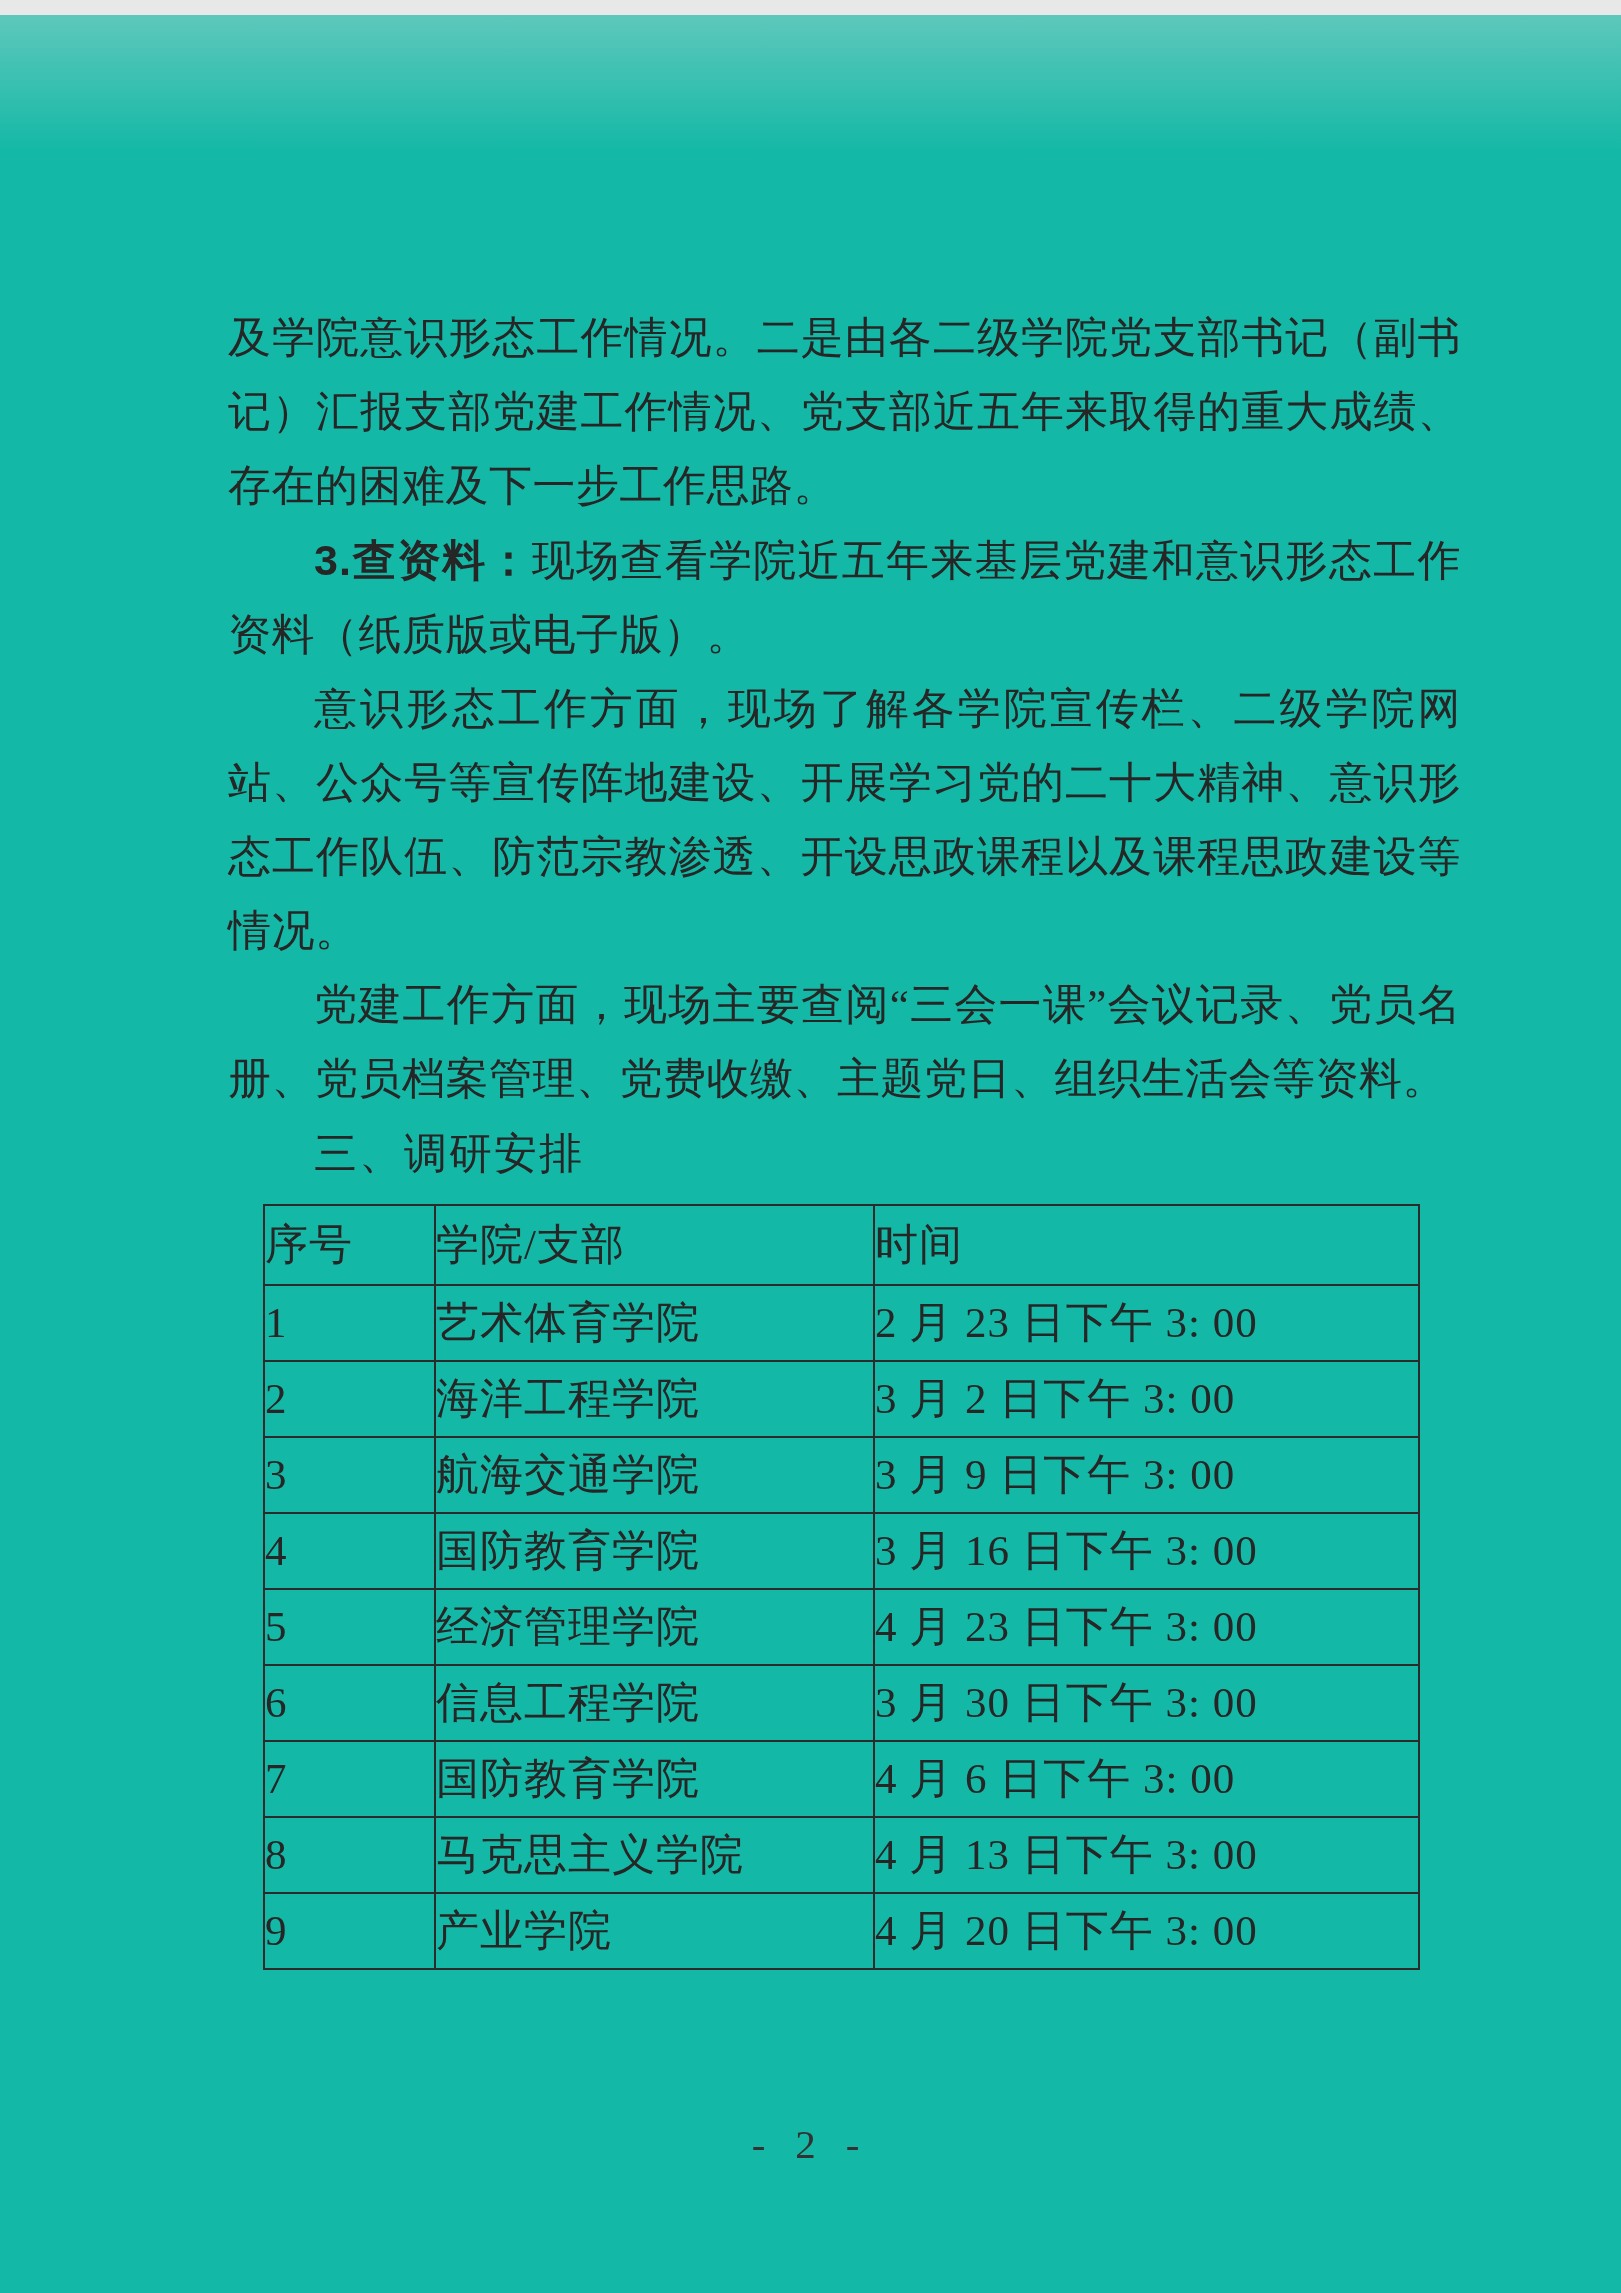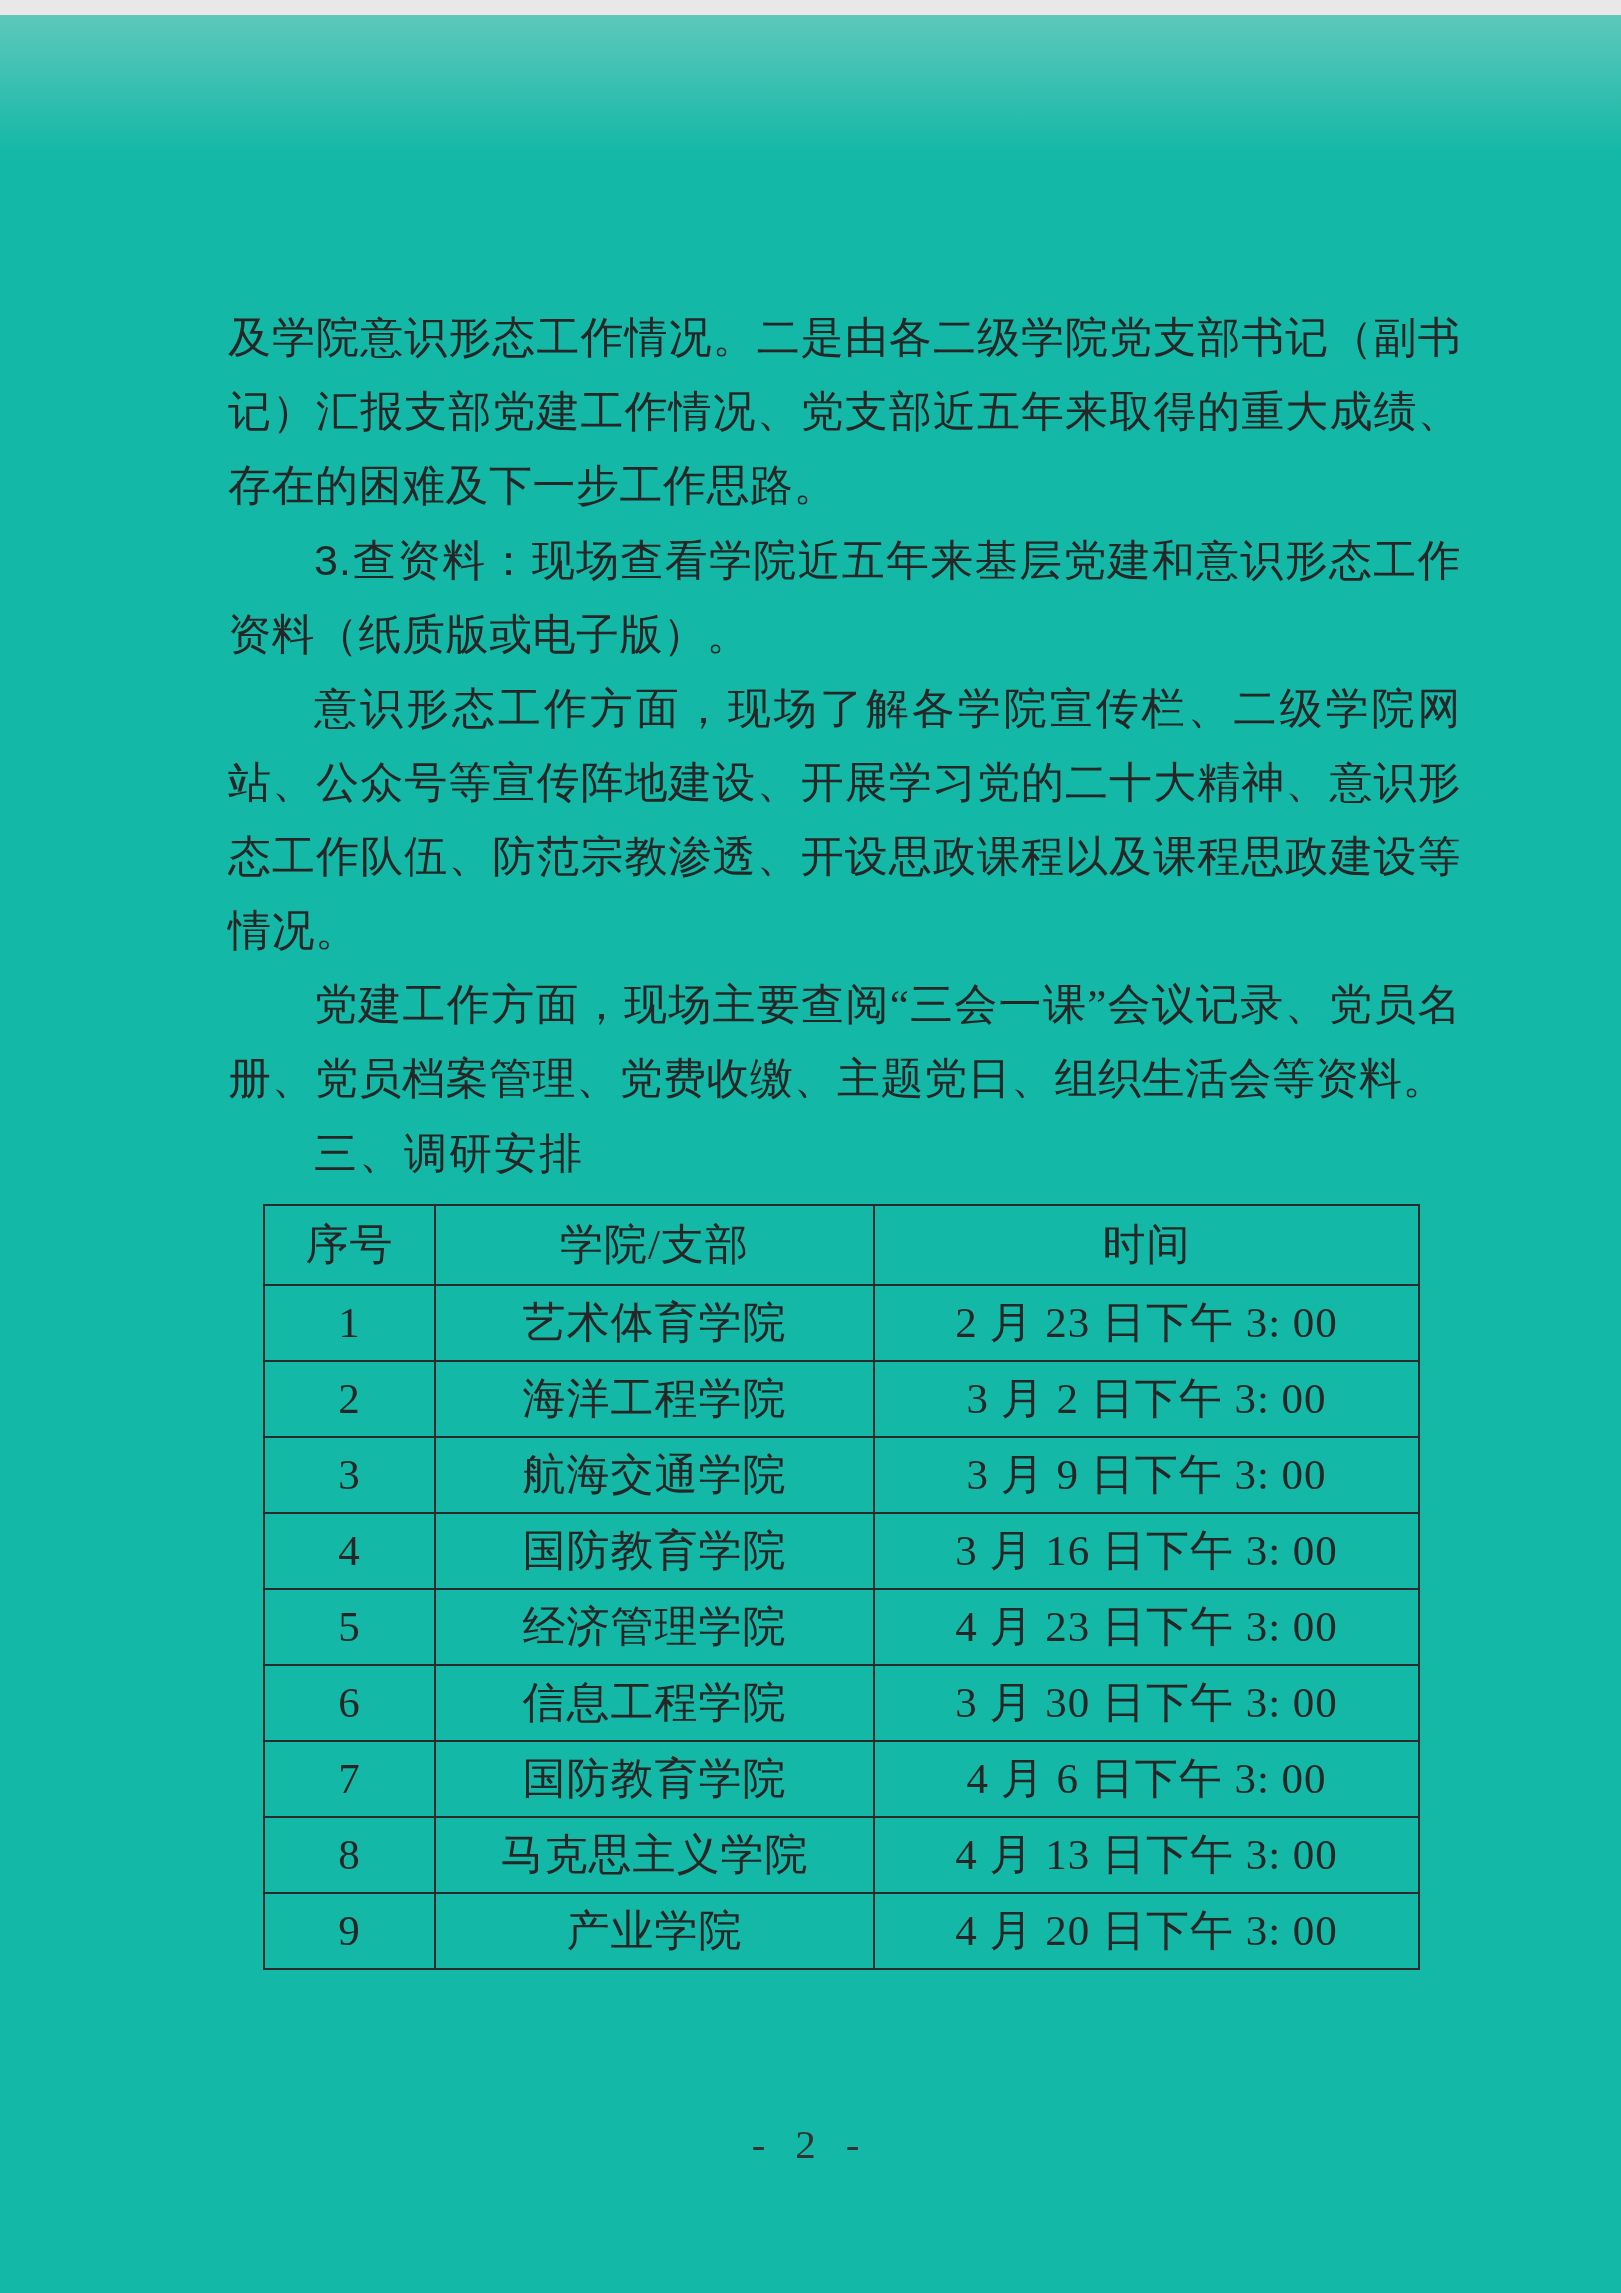--- a/index.html
+++ b/index.html
@@ -34,21 +34,21 @@
     line-height: 74px;
     text-align: justify;
     letter-spacing: 0.5px;
   }
   .content p {
     margin: 0;
     padding: 0;
   }
   .para-indent { text-indent: 2em; }
   .para-lead {
-    font-weight: 400;
+    font-weight: 700;
     font-family: "Liberation Sans", "DejaVu Sans", sans-serif;
     letter-spacing: 1px;
   }
   .section-heading {
     margin: 0;
     font-size: 43px;
     line-height: 74px;
     font-weight: 400;
     text-indent: 2em;
     font-family: "Liberation Sans", "DejaVu Sans", sans-serif;
@@ -61,21 +61,21 @@
     border-collapse: collapse;
     table-layout: fixed;
     font-size: 43px;
     text-align: justify;
   }
   table.schedule col.c-no      { width: 171px; }
   table.schedule col.c-college { width: 439px; }
   table.schedule col.c-time    { width: 545px; }
   table.schedule th, table.schedule td {
     border: 2.5px solid #2b2b2b;
-    text-align: center;
+    text-align: left;
     vertical-align: middle;
     font-weight: 400;
     padding: 0;
     letter-spacing: 1px;
   }
   table.schedule thead tr { height: 80px; }
   table.schedule tbody tr { height: 75px; }
   .page-footer {
     position: absolute;
     top: 2105px;

